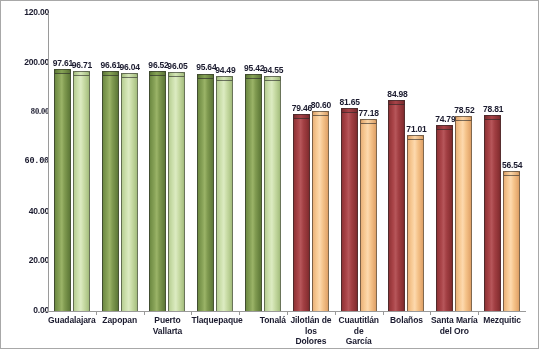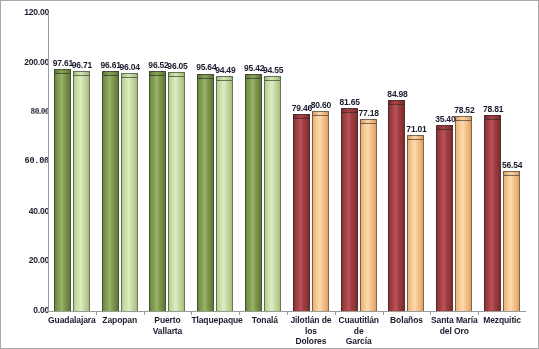--- a/index.html
+++ b/index.html
@@ -368,21 +368,21 @@
       <div class="category-label" style="left: 47.8px; width: 47.8px;">
         <div>Zapopan</div>
       </div>
       <div class="category-label" style="left: 95.6px; width: 47.8px;">
         <div>Puerto</div>
         <div>Vallarta</div>
       </div>
       <div class="category-label" style="left: 143.4px; width: 47.8px;">
         <div>Tlaquepaque</div>
       </div>
-      <div class="category-label" style="left: 193px; width: 47.8px;">
+      <div class="category-label" style="left: 201px; width: 47.8px;">
         <div>Tonalá</div>
       </div>
       <div class="category-label" style="left: 239px; width: 47.8px;">
         <div>Jilotlán de los</div>
         <div>Dolores</div>
       </div>
       <div class="category-label" style="left: 286.8px; width: 47.8px;">
         <div>Cuautitlán de</div>
         <div>García</div>
         <div>Barragán</div>
@@ -415,19 +415,19 @@
     <div class="x-tick-mark" style="left: 238.2px;"></div>
     <div class="value-label" style="left: 291.9px; top: 101.674px;">79.46</div>
     <div class="value-label" style="left: 310.9px; top: 98.8433px;">80.60</div>
     <div class="x-tick-mark" style="left: 286px;"></div>
     <div class="value-label" style="left: 339.7px; top: 96.2358px;">81.65</div>
     <div class="value-label" style="left: 358.7px; top: 107.336px;">77.18</div>
     <div class="x-tick-mark" style="left: 333.8px;"></div>
     <div class="value-label" style="left: 387.5px; top: 87.9663px;">84.98</div>
     <div class="value-label" style="left: 406.5px; top: 122.659px;">71.01</div>
     <div class="x-tick-mark" style="left: 381.6px;"></div>
-    <div class="value-label" style="left: 435.3px; top: 113.271px;">35.40</div>
+    <div class="value-label" style="left: 435.3px; top: 113.271px;">74.79</div>
     <div class="value-label" style="left: 454.3px; top: 104.009px;">78.52</div>
     <div class="x-tick-mark" style="left: 429.4px;"></div>
     <div class="value-label" style="left: 483.1px; top: 103.288px;">78.81</div>
     <div class="value-label" style="left: 502.1px; top: 158.592px;">56.54</div>
     <div class="x-tick-mark" style="left: 477.2px;"></div>
   </div>
 
 </body></html>

